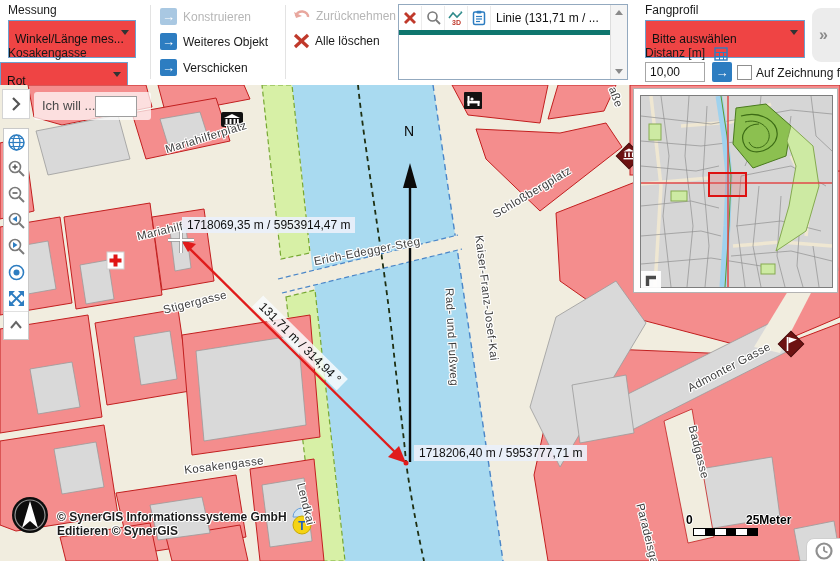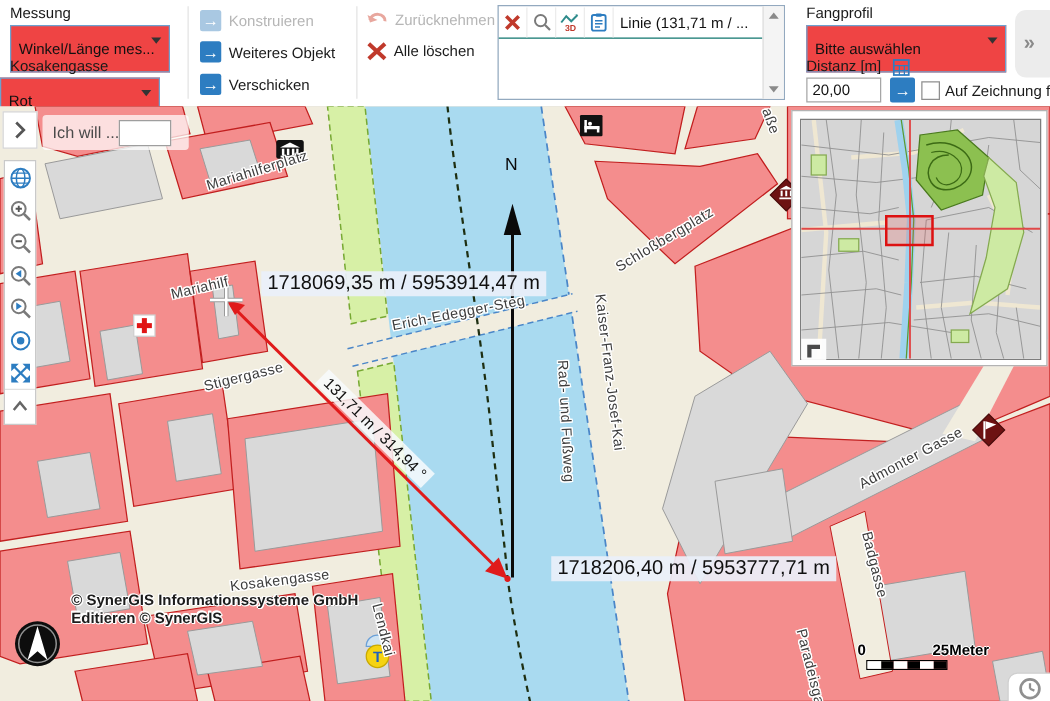--- a/index.html
+++ b/index.html
@@ -9,39 +9,39 @@
   #toolbar{position:absolute;left:0;top:0;width:840px;height:85px;background:#fff;border-bottom:1px solid #cfcfcf;}
   .grp-label{position:absolute;font-size:12px;color:#1a1a1a;}
   .select{position:absolute;height:38px;background:#ef4444;border:1px solid #6da1cf;display:flex;align-items:center;font-size:12px;color:#111;padding:0 6px;box-sizing:border-box;}
   .select .tri{position:absolute;right:6px;top:9px;width:0;height:0;border-left:4px solid transparent;border-right:4px solid transparent;border-top:5px solid #333;}
   .vsep{position:absolute;top:5px;height:74px;width:1px;background:#e3e3e3;}
   .cmdbtn{position:absolute;display:flex;align-items:center;font-size:12px;color:#1a1a1a;cursor:pointer;}
   .cmdbtn.disabled{color:#b6b6b6;}
   .bluearrow{width:17px;height:17px;background:#2d7dc1;color:#fff;border-radius:2px;display:flex;align-items:center;justify-content:center;font-size:13px;font-weight:bold;margin-right:6px;}
   .bluearrow.dis{background:#a9c8e2;}
   #listbox{position:absolute;left:398px;top:4px;width:230px;height:76px;border:1px solid #93a9bf;background:#fff;box-sizing:border-box;}
-  #listrow{position:absolute;left:0;top:0;right:17px;height:25px;border-bottom:1px solid #0f766e;display:flex;align-items:center;}
+  #listrow{position:absolute;left:0;top:0;right:17px;height:25px;border-bottom:5px solid #0f766e;display:flex;align-items:center;}
   .licon{width:22px;height:24px;display:flex;align-items:center;justify-content:center;border-right:1px solid #ececec;}
   #listtext{font-size:12px;color:#111;padding-left:5px;white-space:nowrap;}
   #lscroll{position:absolute;right:0;top:0;width:16px;height:74px;background:#f4f4f4;border-left:1px solid #ddd;}
   .scr-tri{position:absolute;left:4px;width:0;height:0;border-left:4px solid transparent;border-right:4px solid transparent;}
   .input{position:absolute;background:#fff;border:1px solid #a6a6a6;font-size:12px;color:#111;padding:0 4px;box-sizing:border-box;display:flex;align-items:center;}
   #chk{position:absolute;left:737px;top:65px;width:13px;height:13px;border:1px solid #8f8f8f;background:#fff;}
   #chklabel{position:absolute;left:756px;top:66px;font-size:12px;color:#1a1a1a;white-space:nowrap;width:84px;overflow:hidden;}
   #expandbtn{position:absolute;left:812px;top:8px;width:36px;height:54px;background:#ececec;border-radius:9px;display:flex;align-items:center;color:#8a8a8a;font-size:16px;font-weight:bold;padding-left:7px;box-sizing:border-box;}
   
   #map{position:absolute;left:0;top:85px;width:840px;height:476px;overflow:hidden;background:#f1eddf;}
   .street{position:absolute;font-size:11.5px;color:#3d3d3d;letter-spacing:.4px;white-space:nowrap;
     text-shadow:-1px 0 #fff,1px 0 #fff,0 -1px #fff,0 1px #fff,-1px -1px #fff,1px 1px #fff,1px -1px #fff,-1px 1px #fff;}
-  .tooltip{position:absolute;background:rgba(234,240,250,0.92);color:#101010;font-size:16px;padding:1px 5px;white-space:nowrap;margin-left:27px;}
+  .tooltip{position:absolute;background:rgba(234,240,250,0.92);color:#101010;font-size:12px;padding:1px 5px;white-space:nowrap;}
   #anglelabel{position:absolute;left:300px;top:258px;transform:translate(-50%,-50%) rotate(44.6deg);background:rgba(248,250,253,0.85);color:#101010;font-size:12.5px;padding:1px 5px;white-space:nowrap;}
   #northlabel{position:absolute;left:404px;top:38px;font-size:14px;color:#0a0a0a;}
   .copyline{font-size:12px;font-weight:bold;color:#1c1c1c;line-height:13.5px;
     text-shadow:-1px 0 #fff,1px 0 #fff,0 -1px #fff,0 1px #fff,-1px -1px #fff,1px 1px #fff;}
-  #copyright{position:absolute;left:57px;top:389px;}
+  #copyright{position:absolute;left:57px;top:426px;}
   .scaletxt{position:absolute;font-size:12px;font-weight:bold;color:#000;
     text-shadow:-1px 0 #fff,1px 0 #fff,0 -1px #fff,0 1px #fff;}
   #scalebar{position:absolute;left:693px;top:443px;width:63px;height:6px;border:1px solid #000;display:flex;}
   #scalebar div{flex:1;}
   
   #panelbtn{position:absolute;left:2px;top:4px;width:26px;height:28px;background:#fff;border:1px solid #d4d4d4;display:flex;align-items:center;justify-content:center;}
   #searchpill{position:absolute;left:34px;top:7px;width:117px;height:28px;background:rgba(255,255,255,0.72);border-radius:3px;}
   #searchpill .txt{position:absolute;left:8px;top:6px;font-size:13px;color:#4a4a4a;}
   #searchinput{position:absolute;left:61px;top:4px;width:40px;height:19px;background:#fff;border:1px solid #9e9e9e;}
   #navstrip{position:absolute;left:3px;top:43px;width:26px;height:212px;background:#fff;border:1px solid #c9c9c9;box-sizing:border-box;}
@@ -142,21 +142,21 @@
       <span class="tri"></span>
   </div>
   <div class="grp-label" style="left:645px;top:46px;">Distanz [m]</div>
   <svg class="abs" style="left:714px;top:47px;" width="14" height="14">
     <rect x="1" y="1" width="12" height="12" fill="none" stroke="#2d7dc1" stroke-width="1.4"></rect>
     <line x1="1" y1="5.5" x2="13" y2="5.5" stroke="#2d7dc1" stroke-width="1"></line>
     <line x1="1" y1="9.5" x2="13" y2="9.5" stroke="#2d7dc1" stroke-width="1"></line>
     <line x1="5.5" y1="5.5" x2="5.5" y2="13" stroke="#2d7dc1" stroke-width="1"></line>
     <line x1="9.5" y1="5.5" x2="9.5" y2="13" stroke="#2d7dc1" stroke-width="1"></line>
   </svg>
-  <div class="input" style="left:645px;top:62px;width:60px;height:20px;">20,00</div>
+  <div class="input" style="left:645px;top:62px;width:60px;height:20px;">10,00</div>
   <div class="bluearrow abs" style="left:712px;top:62px;width:20px;height:20px;">→</div>
   <div id="chk"></div>
   <div id="chklabel">Auf Zeichnung fang</div>
   <div id="expandbtn">
       <span>»</span>
     </div>
 </div>
 
 <div id="map">
 

